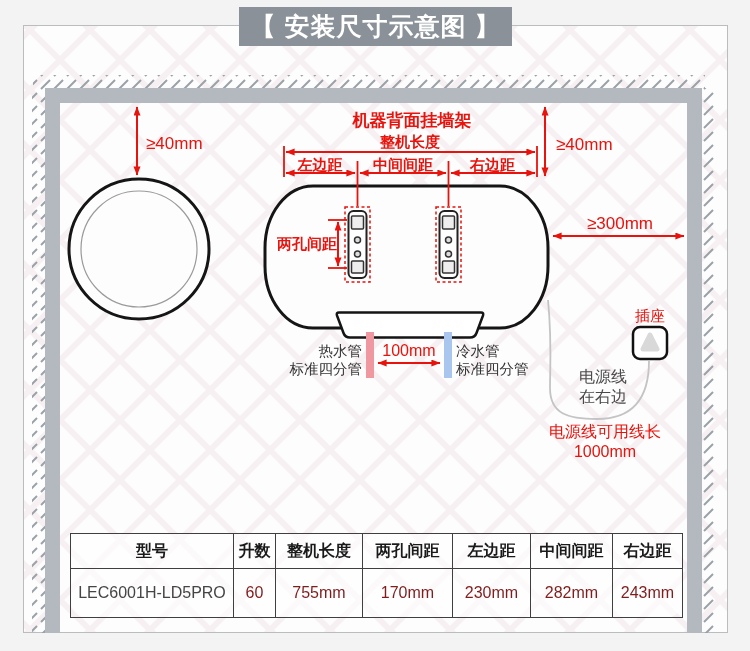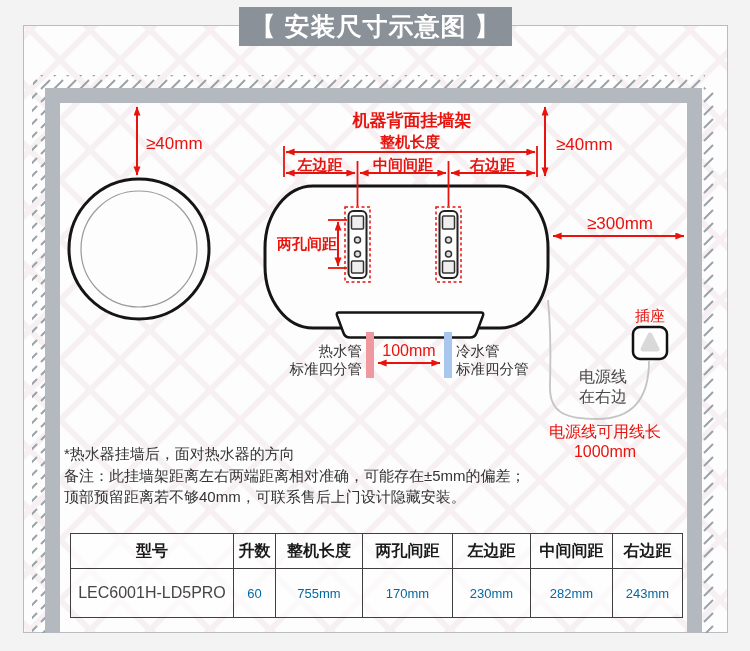--- a/index.html
+++ b/index.html
@@ -48,21 +48,21 @@
   .spec{
     position:absolute;left:70px;top:533px;
     border-collapse:collapse;background:rgba(255,255,255,.6);
     table-layout:fixed;width:612px;border-radius:18px;
   }
   .spec th,.spec td{
     border:1.6px solid #3f3f3f;text-align:center;vertical-align:middle;
     padding:0;overflow:hidden;
   }
   .spec th{height:34px;font-size:16px;font-weight:bold;color:#1a1a1a;}
-  .spec td{height:48px;font-size:13px;color:#0369a1;}
+  .spec td{height:48px;font-size:16px;color:#7f1d1d;}
   .spec td.model{font-size:16px;color:#454545;margin-top:12px;}
 </style>
 </head>
 <body>
 
 <div class="page">
 
 <svg class="diagram" width="750" height="651" viewBox="0 0 750 651" xmlns="http://www.w3.org/2000/svg">
   <defs>
     <marker id="arr" markerWidth="10" markerHeight="8" refX="8.6" refY="3.5" orient="auto-start-reverse" markerUnits="userSpaceOnUse">
@@ -158,25 +158,20 @@
   <path class="cord" d="M548 300 C552 340 550 370 550 388 C550 414 568 419 597 419 C628 419 649 403 649 361"></path>
   <text class="rsm mid" x="650" y="321">插座</text>
   <rect class="socket" x="633" y="327" width="34" height="32" rx="7"></rect>
   <polygon class="socket-pin" points="650,335 657,349 643,349"></polygon>
   <text class="gry mid" x="603" y="382">电源线</text>
   <text class="gry mid" x="603" y="402">在右边</text>
   <text class="rmed mid" x="605" y="437">电源线可用线长</text>
   <text class="rmed mid" x="605" y="457">1000mm</text>
 </svg>
 
-<div class="notes">
-  <div>*热水器挂墙后，面对热水器的方向</div>
-  <div>备注：此挂墙架距离左右两端距离相对准确，可能存在±5mm的偏差；</div>
-  <div>顶部预留距离若不够40mm，可联系售后上门设计隐藏安装。</div>
-</div>
 
 <table class="spec">
   <colgroup>
     <col style="width:163px">
         <col style="width:42px">
         <col style="width:87px">
     <col style="width:90px">
         <col style="width:78px">
         <col style="width:82px">
     <col style="width:70px">

